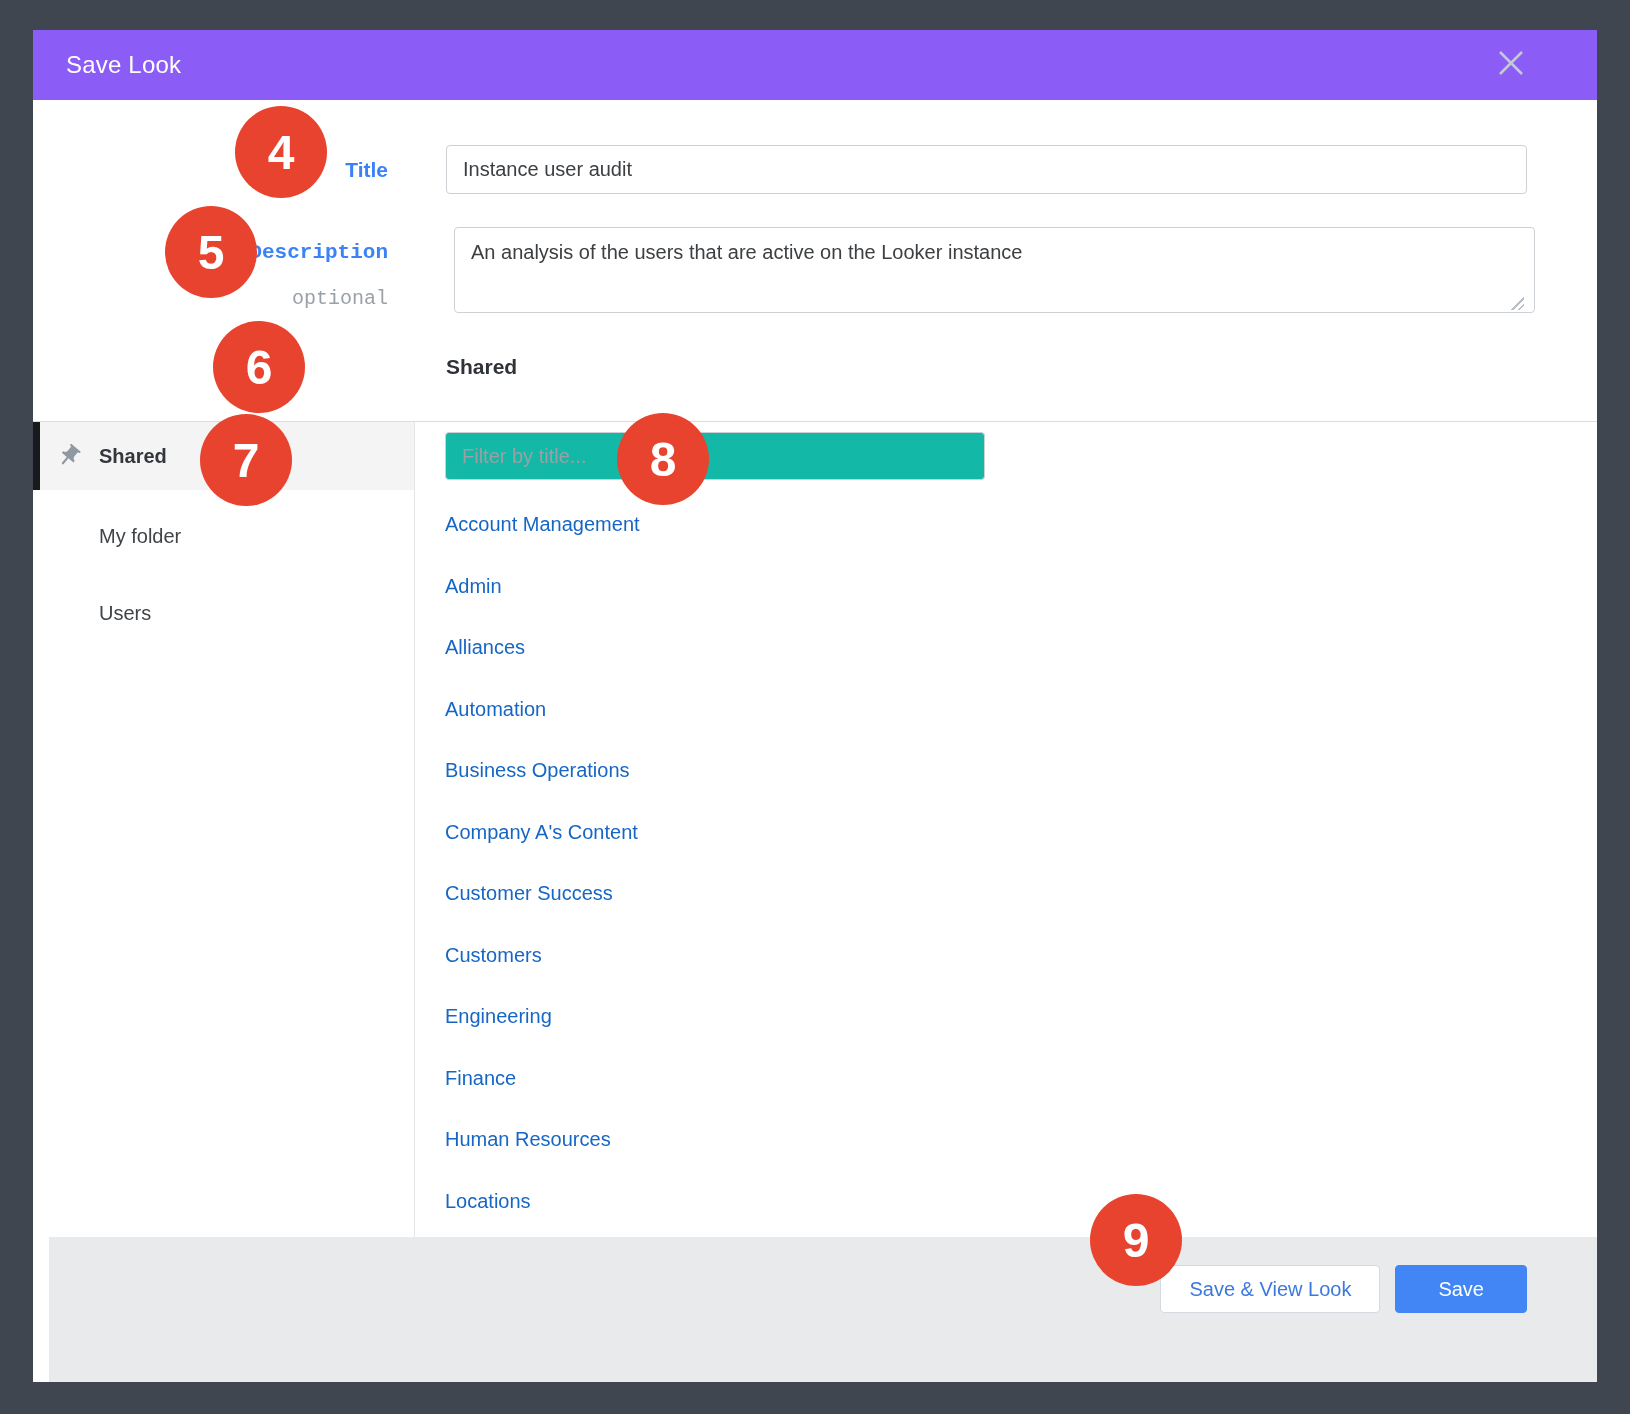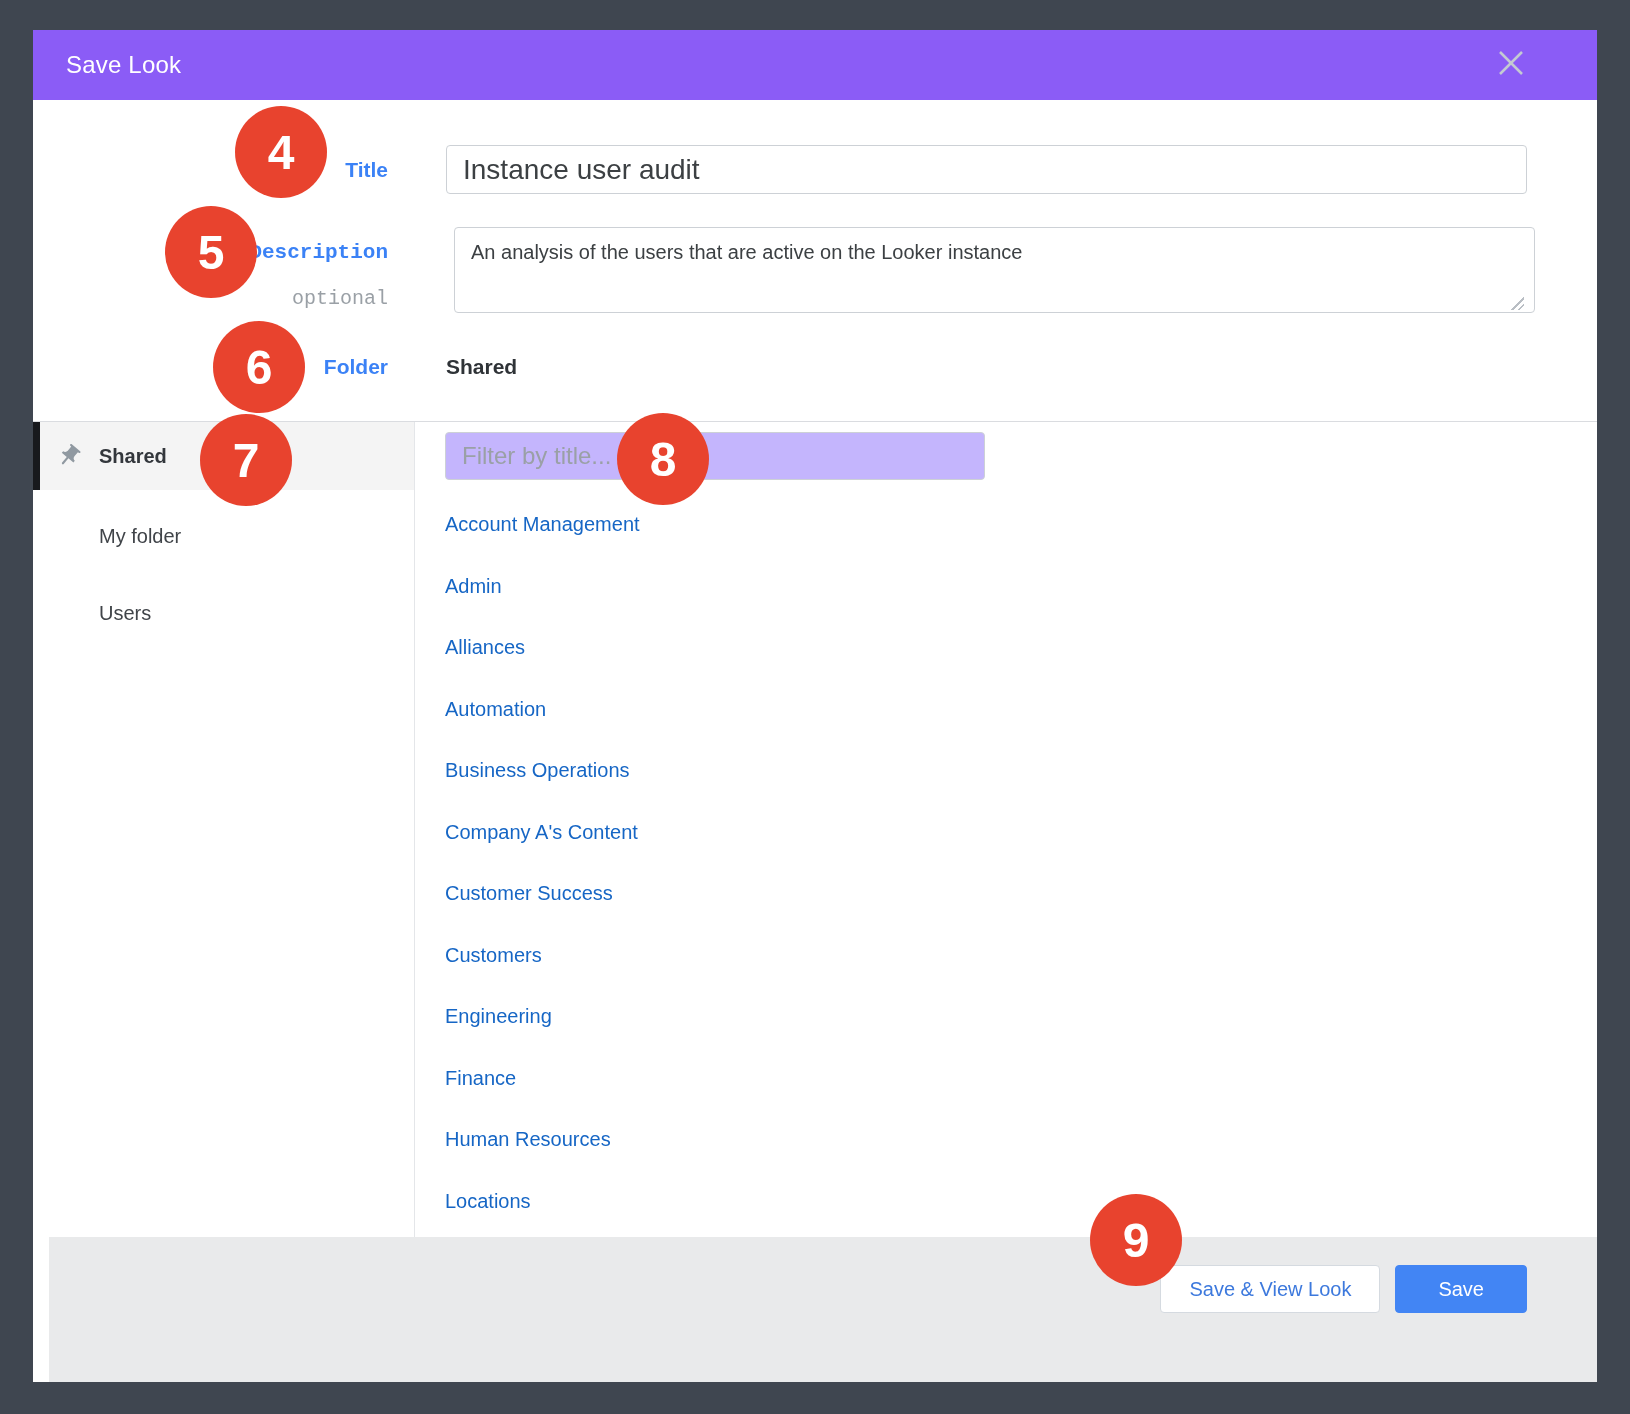--- a/index.html
+++ b/index.html
@@ -30,21 +30,21 @@
   
   .form-area { position:relative; height:321px; }
   .label-col { position:absolute; left:0; width:355px; text-align:right; }
   .form-label { font-size:21px; font-weight:700; color:#3b82f6; }
   .hint { font-size:20px; font-weight:400; color:#9aa0a6; margin-top:20px; }
 
   .title-label { top:45px; height:49px; line-height:49px; }
   .title-input {
     position:absolute; left:413px; top:45px; width:1081px; height:49px;
     border:1px solid #cdd1d6; border-radius:4px; padding:0 16px;
-    font-size:28px; color:#3c4043; font-family:"Liberation Sans", sans-serif;
+    font-size:20px; color:#3c4043; font-family:"Liberation Sans", sans-serif;
     outline:none; background:#fff;
   }
   .desc-label { top:140px; line-height:26px;font-family:Liberation Mono, monospace; }
   .desc-wrap { position:absolute; left:413px; top:127px; width:1081px; height:86px; }
   .desc-input {
     width:100%; height:100%; resize:none;
     border:1px solid #cdd1d6; border-radius:4px; padding:11px 16px;
     font-size:20px; line-height:26px; color:#3c4043;
     font-family:"Liberation Sans", sans-serif; outline:none; background:#fff;
     display:block;
@@ -77,22 +77,22 @@
   .side-item.selected::before {
     content:""; position:absolute; left:0; top:0; bottom:0; width:7px; background:#17191d;
   }
   .side-item.plain { height:77px; padding-left:66px; }
   .side-item.first-plain { margin-top:8px; }
   .pin-icon { width:26px; height:26px; margin-right:17px; flex:0 0 26px; }
 
   .panel { flex:1; padding:10px 0 0 30px; background:#fff; }
   .filter-input {
     width:540px; height:48px; border:1px solid #cdd1d6; border-radius:4px;
-    padding:0 16px; font-size:24px; color:#3c4043; outline:none;
-    font-family:"Liberation Sans", sans-serif; background:#c4b5fd;
+    padding:0 16px; font-size:20px; color:#3c4043; outline:none;
+    font-family:"Liberation Sans", sans-serif; background:#14b8a6;
   }
   .filter-input::placeholder, .desc-input::placeholder, .title-input::placeholder { color:#9aa0a6; }
   .folder-list { list-style:none; margin-top:14px; }
   .folder-list li { height:61.5px; display:flex; align-items:center; }
   .folder-link { color:#1666c5; font-size:20px; text-decoration:none; cursor:pointer; }
 
   
   .modal-footer {
     position:absolute; left:16px; right:0; bottom:0; height:145px;
     background:#e9eaeb;
@@ -142,23 +142,20 @@
 
     <div class="label-col desc-label">
       <div class="form-label">Description</div>
       <div class="hint">optional</div>
     </div>
     <div class="desc-wrap">
       <textarea class="desc-input" style="">An analysis of the users that are active on the Looker instance</textarea>
       <div class="resize-corner"></div>
     </div>
 
-    <div class="label-col folder-label">
-      <span class="form-label">Folder</span>
-    </div>
     <div class="folder-value">Shared</div>
 
   </div>
 
   <div class="browser">
 
     <div class="sidebar">
       <div class="side-item selected">
         <span class="pin-icon">
           <svg width="26" height="26" viewBox="0 0 24 24">

